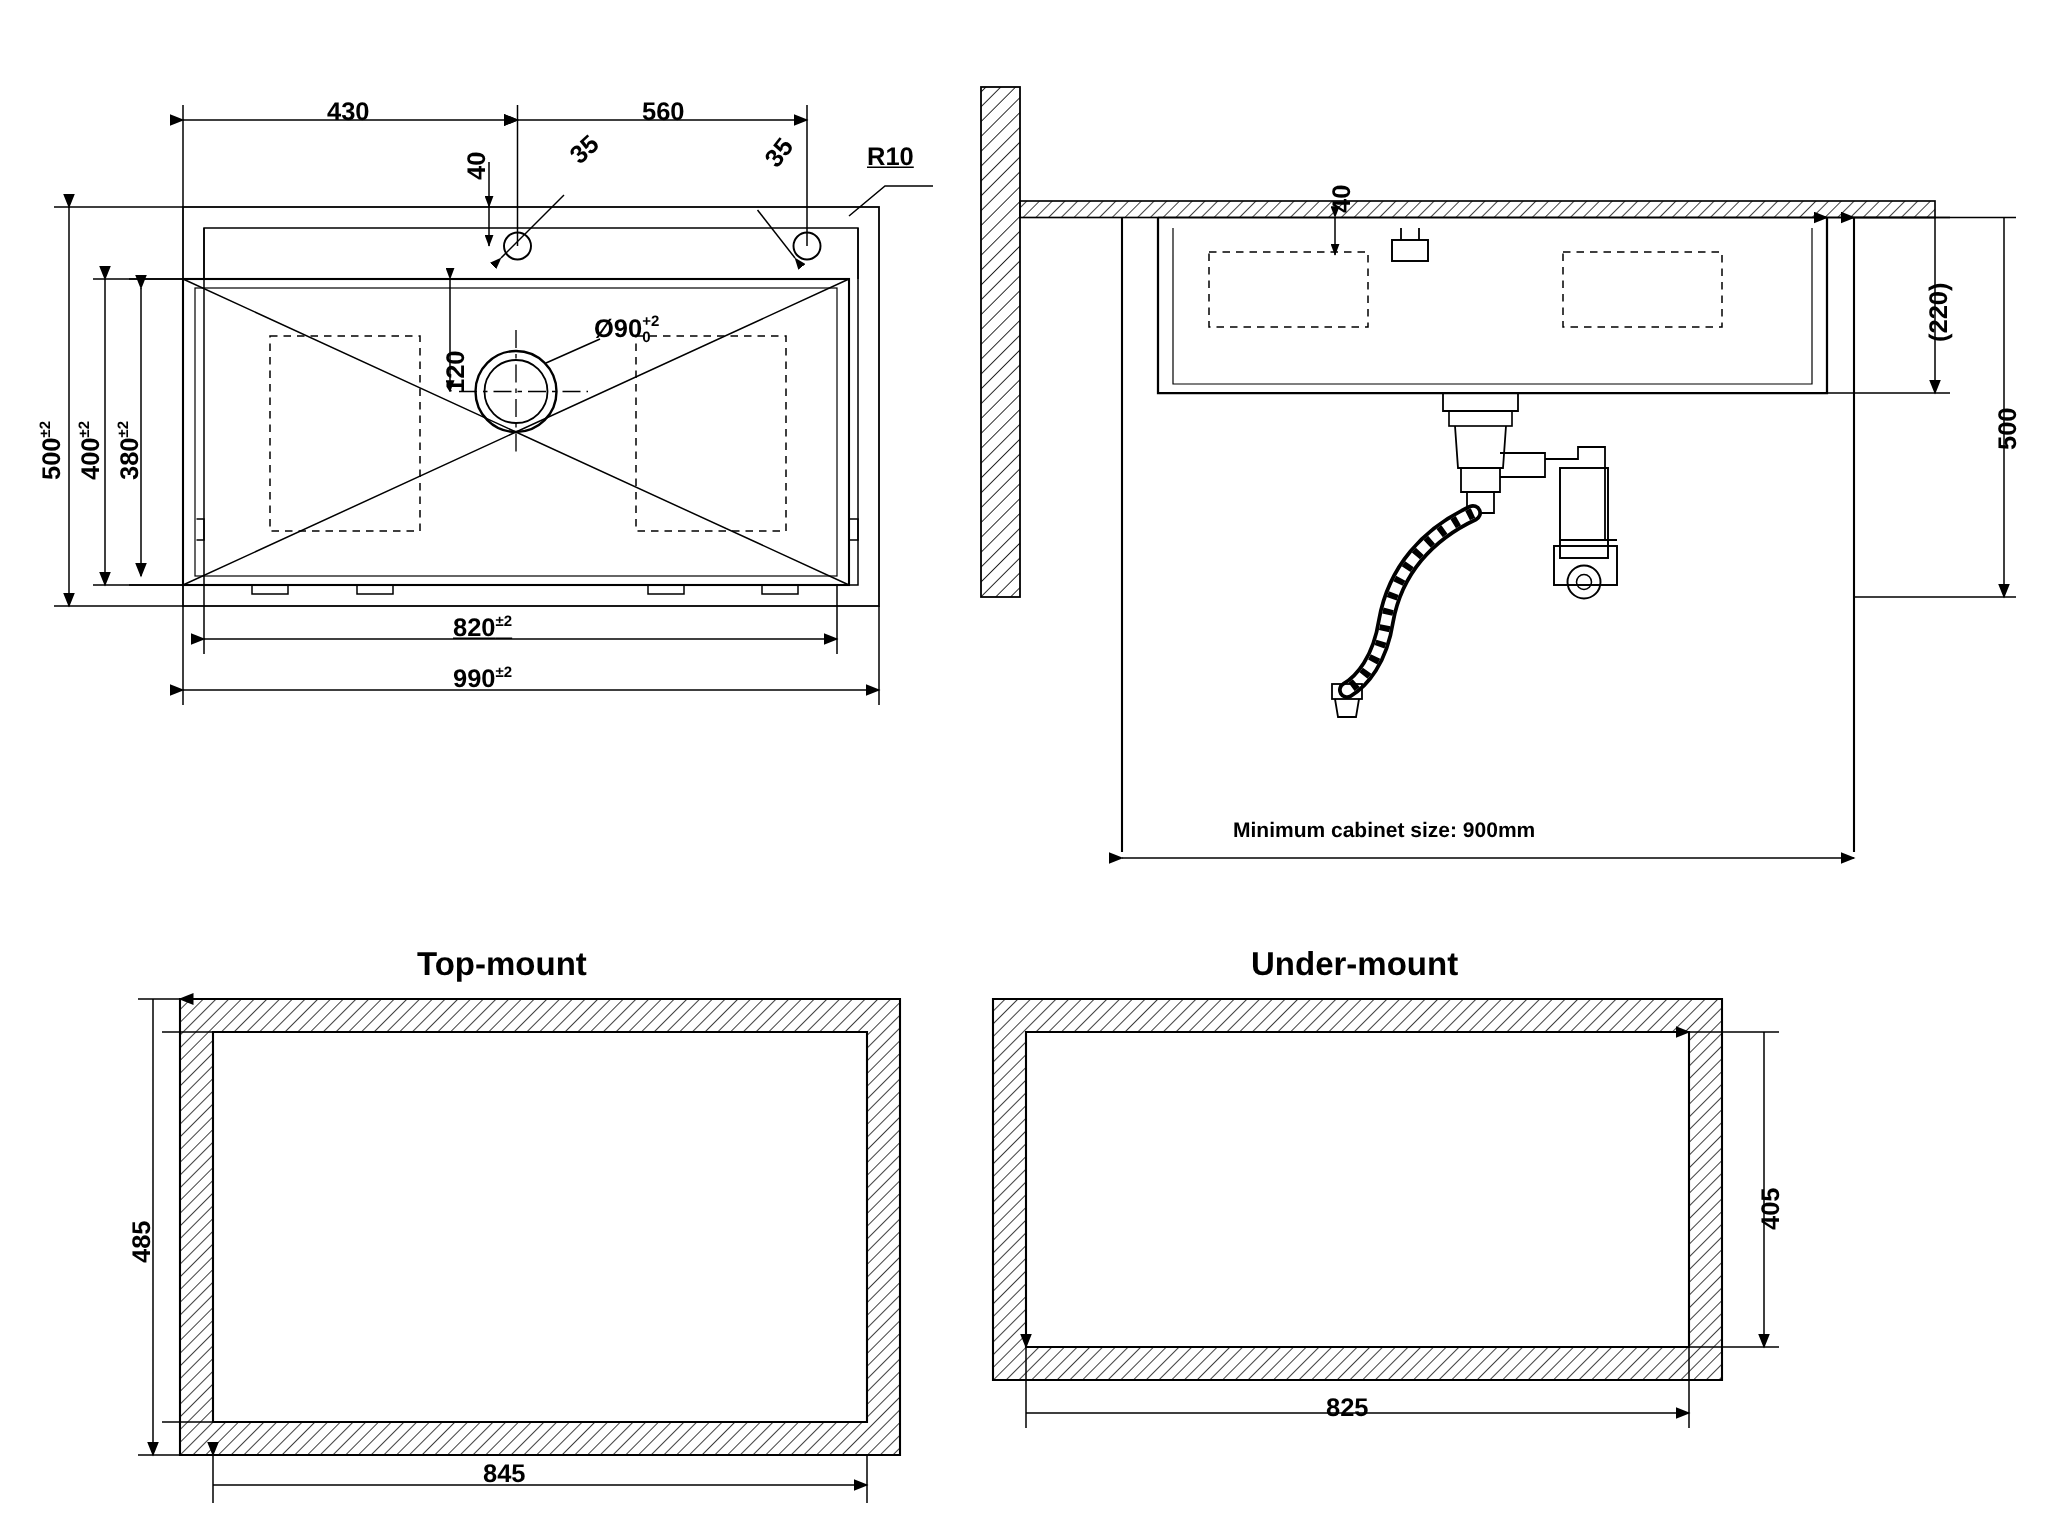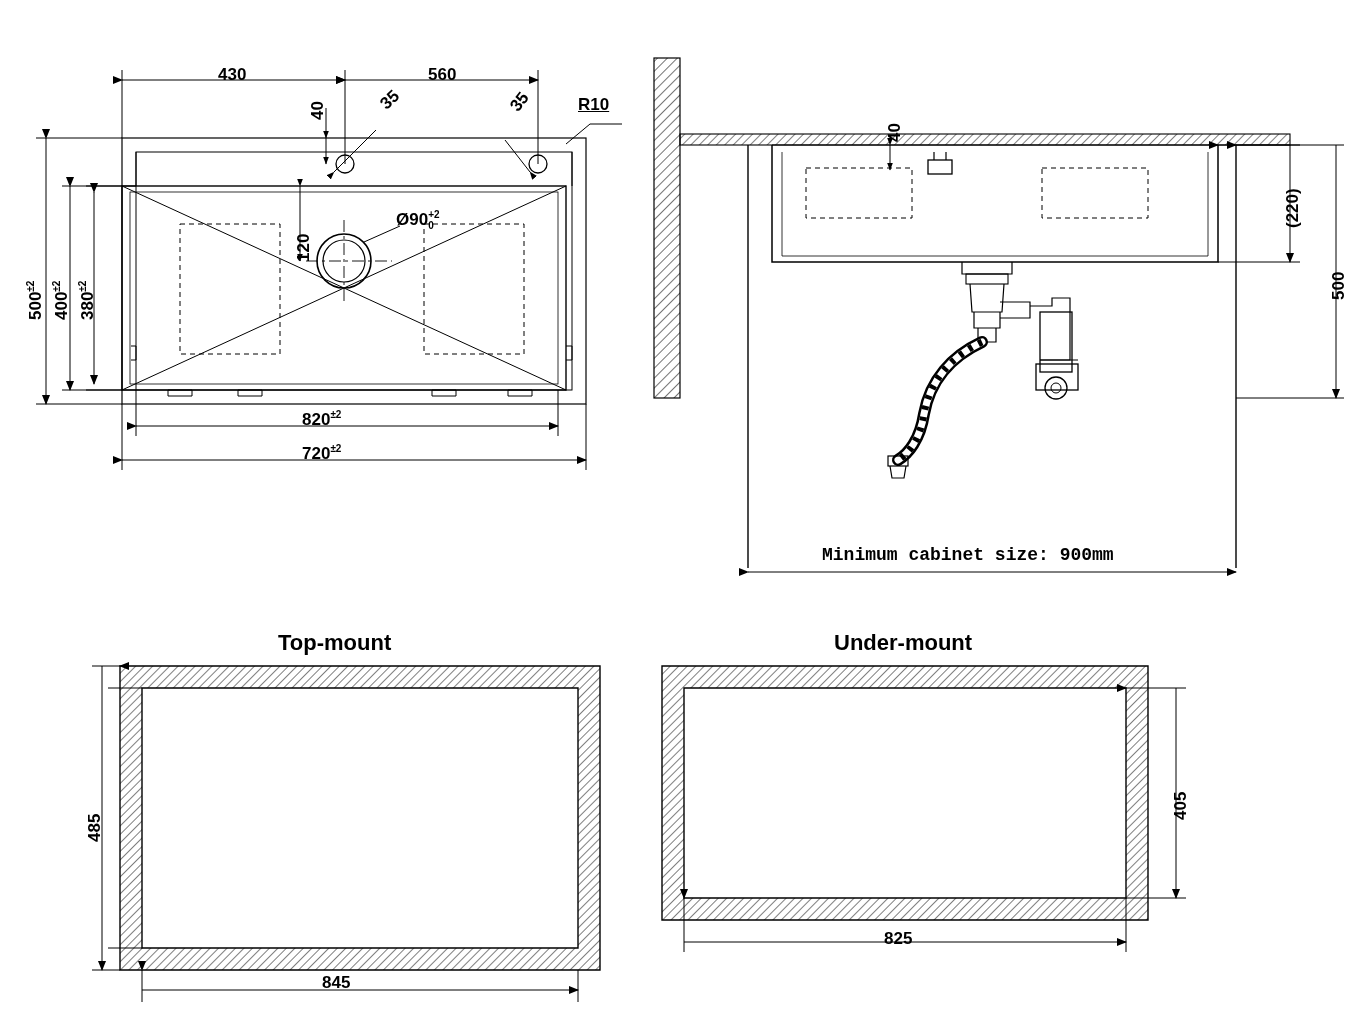--- a/index.html
+++ b/index.html
@@ -30,21 +30,21 @@
   .lbl {
     position: absolute;
     font-family: "Liberation Sans", sans-serif;
     font-weight: bold;
     color: #000;
     white-space: nowrap;
     line-height: 1;
   }
   .lbl.dim { font-size: 17px; }
   .lbl.title { font-size: 22px; }
-  .lbl.big { font-size: 18px; font-family: Liberation Mono, monospace; }
+  .lbl.big { font-size: 14px; }
   .rot90 { transform: rotate(-90deg); transform-origin: left top; }
   .sup {
     font-size: 10px;
     vertical-align: super;
     font-weight: bold;
   }
   .supstack {
     display: inline-block;
     font-size: 10px;
     line-height: 1.05;
@@ -219,25 +219,25 @@
   <div class="lbl dim rot90" style="left:26px; top:308px;">
     <span>500</span><span class="sup">±2</span>
   </div>
   <div class="lbl dim rot90" style="left:52px; top:308px;">
     <span>400</span><span class="sup">±2</span>
   </div>
   <div class="lbl dim rot90" style="left:78px; top:308px;">
     <span>380</span><span class="sup">±2</span>
   </div>
 
-  <div class="lbl dim" style="left:302px; top:398px;">
+  <div class="lbl dim" style="left:302px; top:398px;text-decoration:underline;">
     <span>820</span><span class="sup">±2</span>
   </div>
   <div class="lbl dim" style="left:302px; top:432px;">
-    <span>720</span><span class="sup">±2</span>
+    <span>990</span><span class="sup">±2</span>
   </div>
 
   <div class="lbl dim rot90" style="left:886px; top:130px;">40</div>
   <div class="lbl dim rot90" style="left:1284px; top:216px;">(220)</div>
   <div class="lbl dim rot90" style="left:1330px; top:288px;">500</div>
   <div class="lbl big" style="left:822px; top:534px;">Minimum cabinet size: 900mm</div>
 
   <div class="lbl title" style="left:278px; top:620px;">Top-mount</div>
   <div class="lbl dim rot90" style="left:86px; top:830px;">485</div>
   <div class="lbl dim" style="left:322px; top:962px;text-align:right;">845</div>

